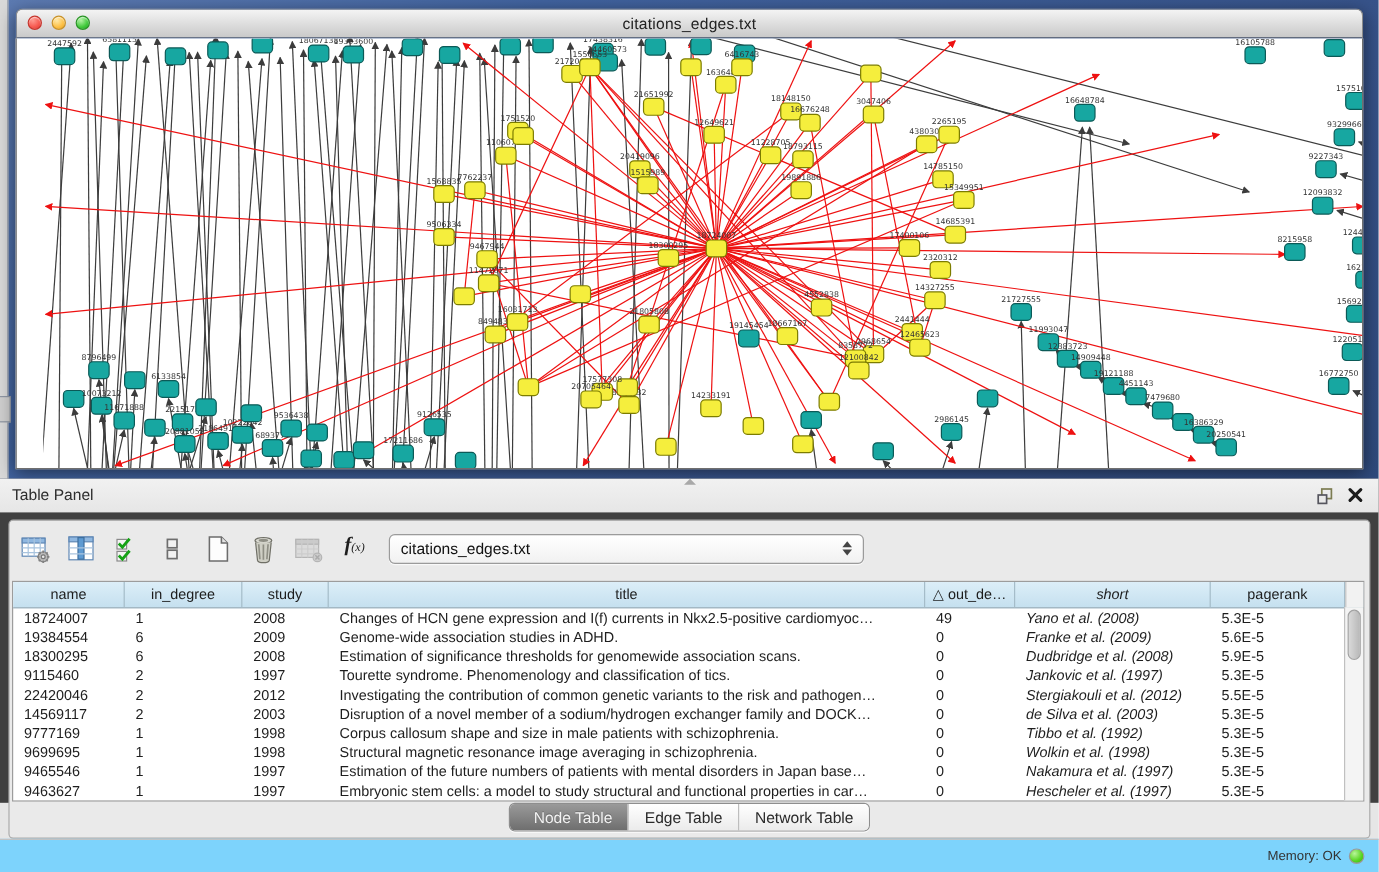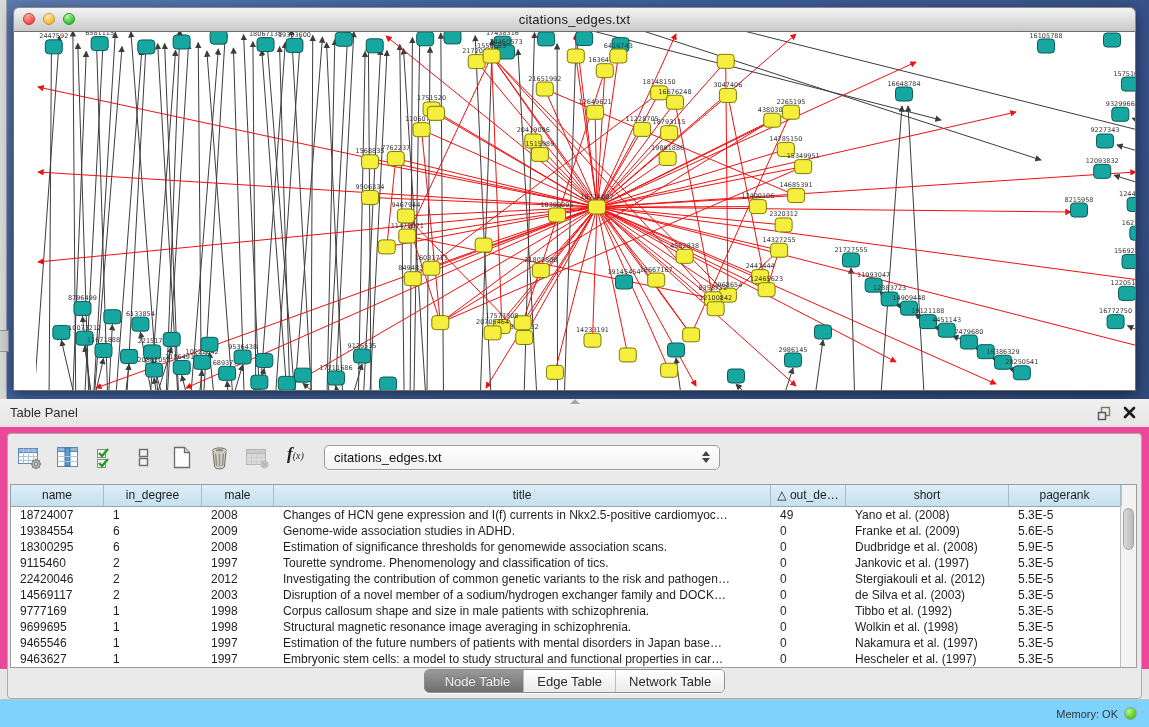--- a/index.html
+++ b/index.html
@@ -21,21 +21,21 @@
   .traffic{position:absolute;left:9px;top:5px;display:flex;gap:8px;}
   .light{width:12px;height:12px;border-radius:50%;box-shadow:inset 0 1px 1px rgba(255,255,255,.6);}
   .light.red{background:radial-gradient(circle at 35% 30%,#ff9a90,#f6574e 60%,#d93a32);border:1px solid #c6362e;box-sizing:border-box;}
   .light.yellow{background:radial-gradient(circle at 35% 30%,#ffe9a8,#fdbf42 60%,#e09f1f);border:1px solid #c8922a;box-sizing:border-box;}
   .light.green{background:radial-gradient(circle at 35% 30%,#b4f3a4,#3fc93a 60%,#27a325);border:1px solid #2a9426;box-sizing:border-box;}
   .net-title{font-size:13px;color:#222;letter-spacing:.2px;}
   .net-canvas{position:relative;height:358px;background:#ffffff;border:1px solid #6f6f6f;border-top:none;overflow:hidden;padding-left:22px;}
   .net-canvas svg{display:block;}
 
   
-  .table-panel{position:absolute;left:0;top:399px;width:1149px;height:270px;background:#ec4899;}
+  .table-panel{position:absolute;left:0;top:399px;width:1149px;height:270px;background:#404040;}
   .panel-titlebar{position:relative;height:28px;background:linear-gradient(#f1f1f1,#e6e6e6);}
   .panel-title{position:absolute;left:10px;top:6px;font-size:13px;color:#2d2d2d;}
   .splitter-nub{position:absolute;left:50%;top:0;margin-left:-5px;width:0;height:0;
                 border-left:5px solid transparent;border-right:5px solid transparent;border-bottom:5px solid #8a8a8a;opacity:.7;}
   .panel-titlebar .float-btn{position:absolute;right:36px;top:6px;width:16px;height:16px;cursor:default;}
   .panel-titlebar .close-btn{position:absolute;right:12px;top:6px;width:15px;height:15px;cursor:default;}
 
   .panel-box{position:absolute;left:7px;top:34px;width:1133px;height:264px;background:#eaeaea;
              border:1px solid #ababab;border-radius:4px;}
 
@@ -55,21 +55,21 @@
 
   
   .tablewrap{position:absolute;left:2px;top:50px;width:1127px;height:184px;background:#fff;border:1px solid #9c9c9c;box-sizing:border-box;}
   .thead{display:flex;height:21px;background:linear-gradient(#dceef8,#c5e0ef);border-bottom:1px solid #8fa8b6;}
   .hcell{box-sizing:border-box;font-size:12px;color:#1c1c1c;text-align:center;line-height:20px;
          border-right:1px solid #a5bcc9;white-space:nowrap;overflow:hidden;}
   .hspacer{flex:1;background:#f2f2f2;border-left:1px solid #c2c2c2;}
   .tbody{position:relative;}
   .row{display:flex;height:16px;line-height:16px;}
   .cell{box-sizing:border-box;font-size:12px;color:#1e1e1e;padding-left:9px;white-space:nowrap;overflow:hidden;}
-  .c0{width:93px;} .c1{width:98px;} .c2{width:72px;} .c3{width:497px;} .c4{width:75px;} .c5{width:163px;} .c6{width:112px;}
+  .c0{width:93px;} .c1{width:98px;} .c2{width:72px;} .c3{width:497px;} .c4{width:75px;} .c5{width:163px;font-style:italic;} .c6{width:112px;}
   .vscroll{position:absolute;right:0;top:21px;bottom:0;width:15px;background:#f4f4f4;border-left:1px solid #c0c0c0;}
   .vthumb{position:absolute;left:2px;right:2px;top:2px;height:40px;border-radius:6px;
           background:linear-gradient(90deg,#d9d9d9,#b9b9b9);border:1px solid #a2a2a2;}
 
   
   .tabsrow{position:absolute;left:0;right:0;bottom:5px;display:flex;justify-content:center;}
   .seg{display:flex;height:22px;border:1px solid #8e8e8e;border-radius:5px;overflow:hidden;background:#fff;box-shadow:0 1px 0 rgba(255,255,255,.8);}
   .seg-btn{padding:0 13px;font-size:13px;display:flex;align-items:center;color:#2a2a2a;
            background:linear-gradient(#ffffff,#ebebeb);border-left:1px solid #bdbdbd;}
   .seg-btn:first-child{border-left:none;padding-left:20px;}
@@ -616,21 +616,21 @@
               <span class="up"></span>
               <span class="down"></span>
             </span>
         </div>
       </div>
 
       <div class="tablewrap">
         <div class="thead" id="thead">
             <div class="hcell c0">name</div>
             <div class="hcell c1">in_degree</div>
-            <div class="hcell c2">male</div>
+            <div class="hcell c2">study</div>
             <div class="hcell c3">title</div>
             <div class="hcell c4">△ out_de…</div>
             <div class="hcell c5">short</div>
             <div class="hcell c6">pagerank</div>
             <div class="hspacer"></div>
           </div>
         <div class="tbody" id="tbody">
             <div class="row">
               <div class="cell c0">18724007</div>
               <div class="cell c1">1</div>

